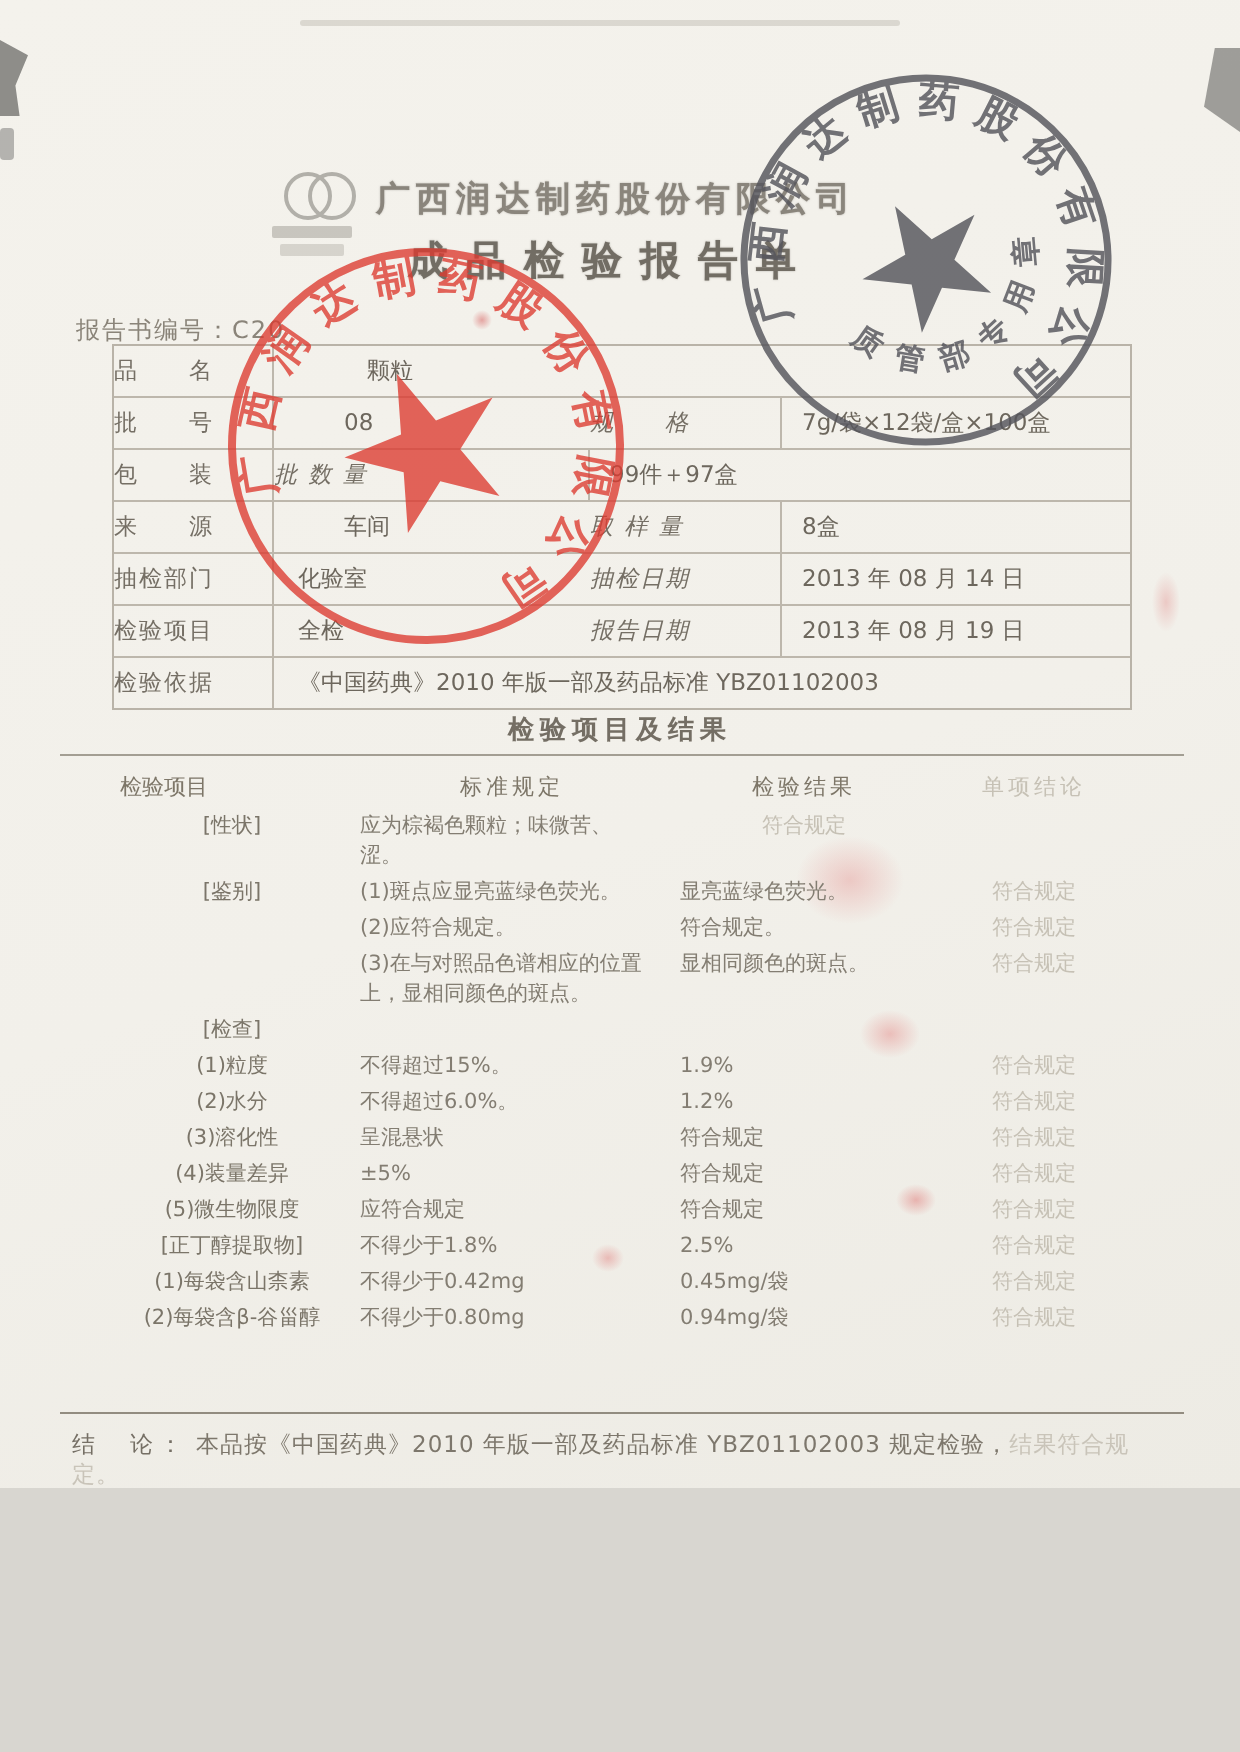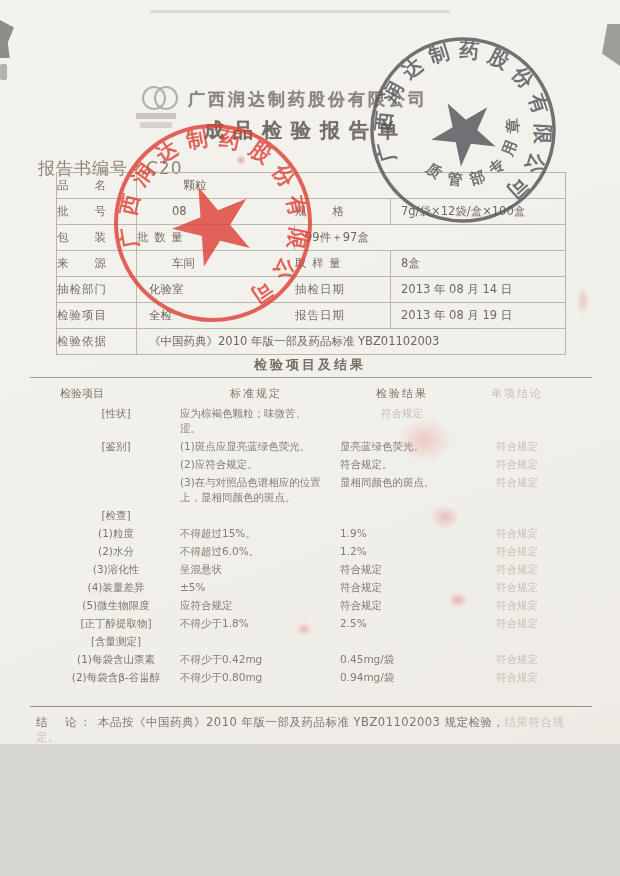--- a/index.html
+++ b/index.html
@@ -32,32 +32,32 @@
   .logo .em:before,.logo .em:after{content:"";position:absolute;top:0;width:20px;height:20px;border:2px solid #8f8d86;border-radius:50%;}
   .logo .em:before{left:0;} .logo .em:after{left:12px;}
   .logo .bar{position:absolute;left:0;height:6px;background:#a09d95;opacity:.8;border-radius:1px;}
   .b1{top:27px;width:40px;} .b2{top:36px;width:32px;left:4px!important;opacity:.55!important;}
   .company-name{
     position:absolute;left:188px;top:88px;font-size:17px;letter-spacing:3px;
     color:#8a857c;font-weight:bold;text-shadow:0 0 1px rgba(130,125,118,.6);white-space:nowrap;}
   .doc-title{
     position:absolute;left:204px;top:117px;font-size:20px;letter-spacing:9px;
     color:#726d64;font-weight:bold;text-shadow:0 0 1px rgba(120,115,108,.55);white-space:nowrap;}
-  .report-no{position:absolute;left:38px;top:157px;font-size:17px;color:#8a8479;letter-spacing:1px;}
+  .report-no{position:absolute;left:38px;top:157px;font-size:12px;color:#8a8479;letter-spacing:1px;}
 
   
   .info-grid{position:absolute;left:56px;top:172px;width:510px;box-sizing:border-box;
     border:1px solid #b9b3a8;font-size:11.5px;color:#6f6a61;}
   .irow{display:grid;grid-template-columns:80px 158px 96px 174px;box-sizing:border-box;}
   [data-repeat] .irow + .irow, .irow.basis{border-top:1px solid #bdb7ac;}
   .c{box-sizing:border-box;height:25px;line-height:25px;overflow:hidden;white-space:nowrap;}
   .c.lab{text-align:left;border-right:1px solid #bdb7ac;letter-spacing:1px;color:#756f65;}
   .c.val{padding-left:12px;color:#6d675d;}
   .c.l2{border-left:none;}
-  .c.l2:not(:empty){border-right:1px solid #bdb7ac;}
+  .c.l2:not(:empty){border-right:1px solid #bdb7ac;font-style:italic;}
   .c.l2:empty{border-right:none;}
   .irow .c.val:first-of-type{border-right:1px solid #bdb7ac;}
   .c.v2{padding-left:10px;}
   .basis .bspan{grid-column:2 / 5;border-right:none!important;}
 
   
   .sec-title{position:absolute;left:0;top:356px;width:620px;text-align:center;
     font-size:13px;letter-spacing:3px;color:#746e64;font-weight:bold;}
   .rule{position:absolute;left:30px;top:377px;width:562px;height:0;border-top:1.5px solid #8f897d;opacity:.8;}
   .results{position:absolute;left:56px;top:385px;width:512px;font-size:10.5px;color:#837d72;}
@@ -233,26 +233,20 @@
         <div class="cell-item">(5)微生物限度</div>
         <div class="cell-std">应符合规定</div>
         <div class="cell-res">符合规定</div>
         <div class="cell-concl">符合规定</div>
       </div>
         <div class="rrow">
         <div class="cell-item">[正丁醇提取物]</div>
         <div class="cell-std">不得少于1.8%</div>
         <div class="cell-res">2.5%</div>
         <div class="cell-concl">符合规定</div>
-      </div>
-        <div class="rrow">
-        <div class="cell-item">[含量测定]</div>
-        <div class="cell-std"></div>
-        <div class="cell-res"></div>
-        <div class="cell-concl"></div>
       </div>
         <div class="rrow">
         <div class="cell-item">(1)每袋含山柰素</div>
         <div class="cell-std">不得少于0.42mg</div>
         <div class="cell-res">0.45mg/袋</div>
         <div class="cell-concl">符合规定</div>
       </div>
         <div class="rrow">
         <div class="cell-item">(2)每袋含β-谷甾醇</div>
         <div class="cell-std">不得少于0.80mg</div>

